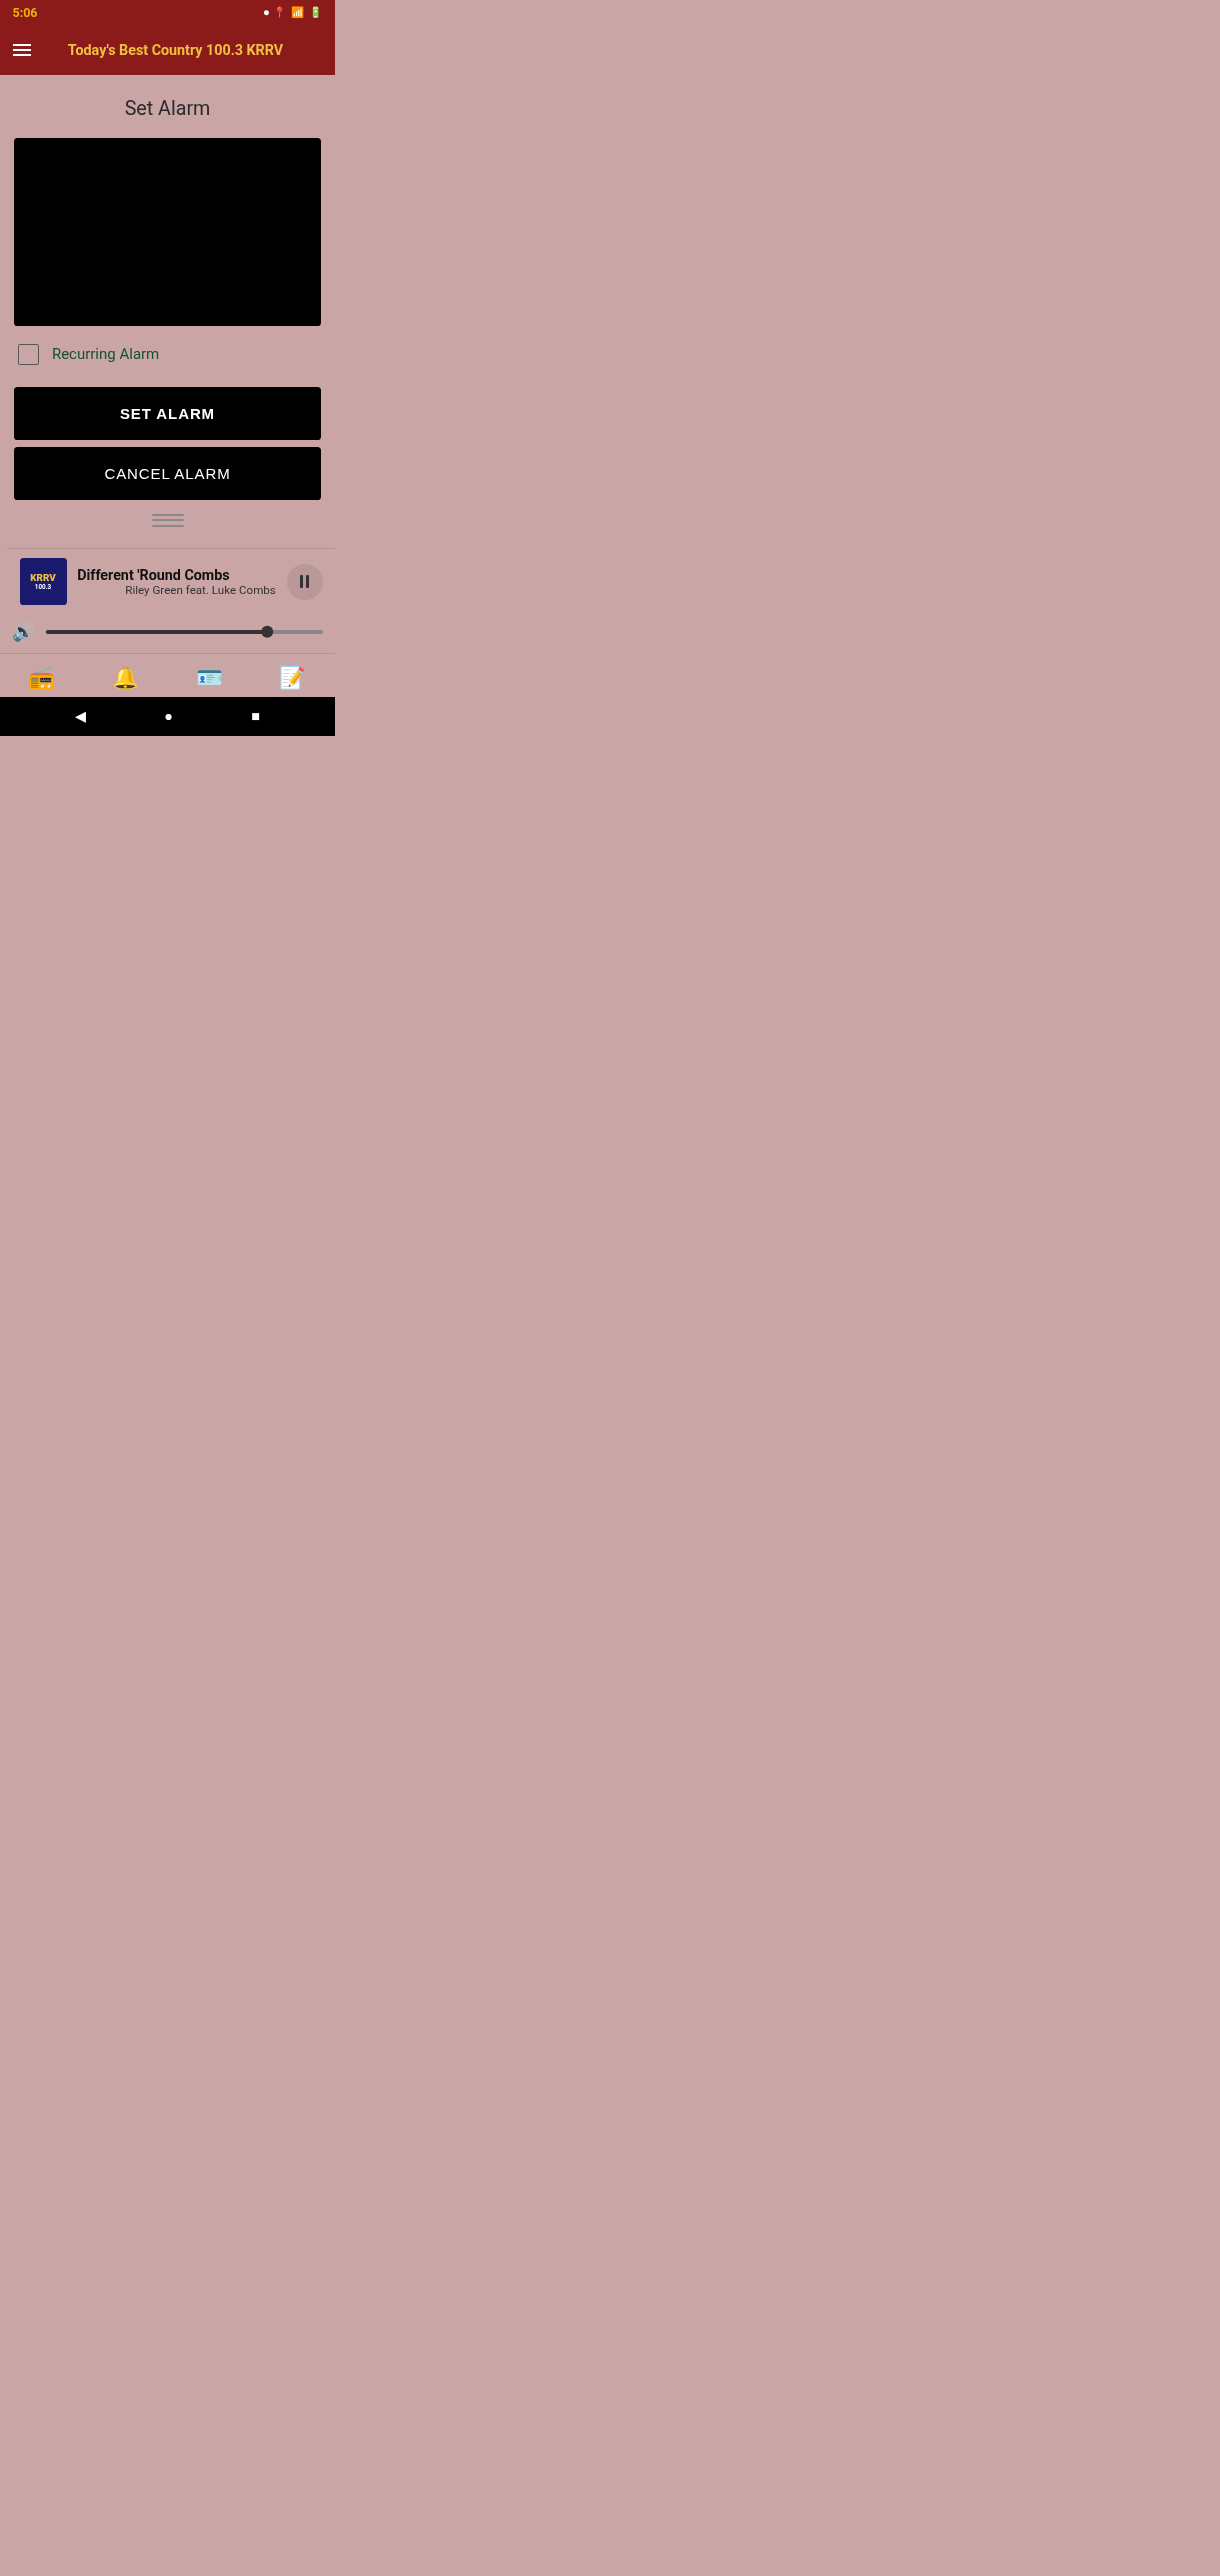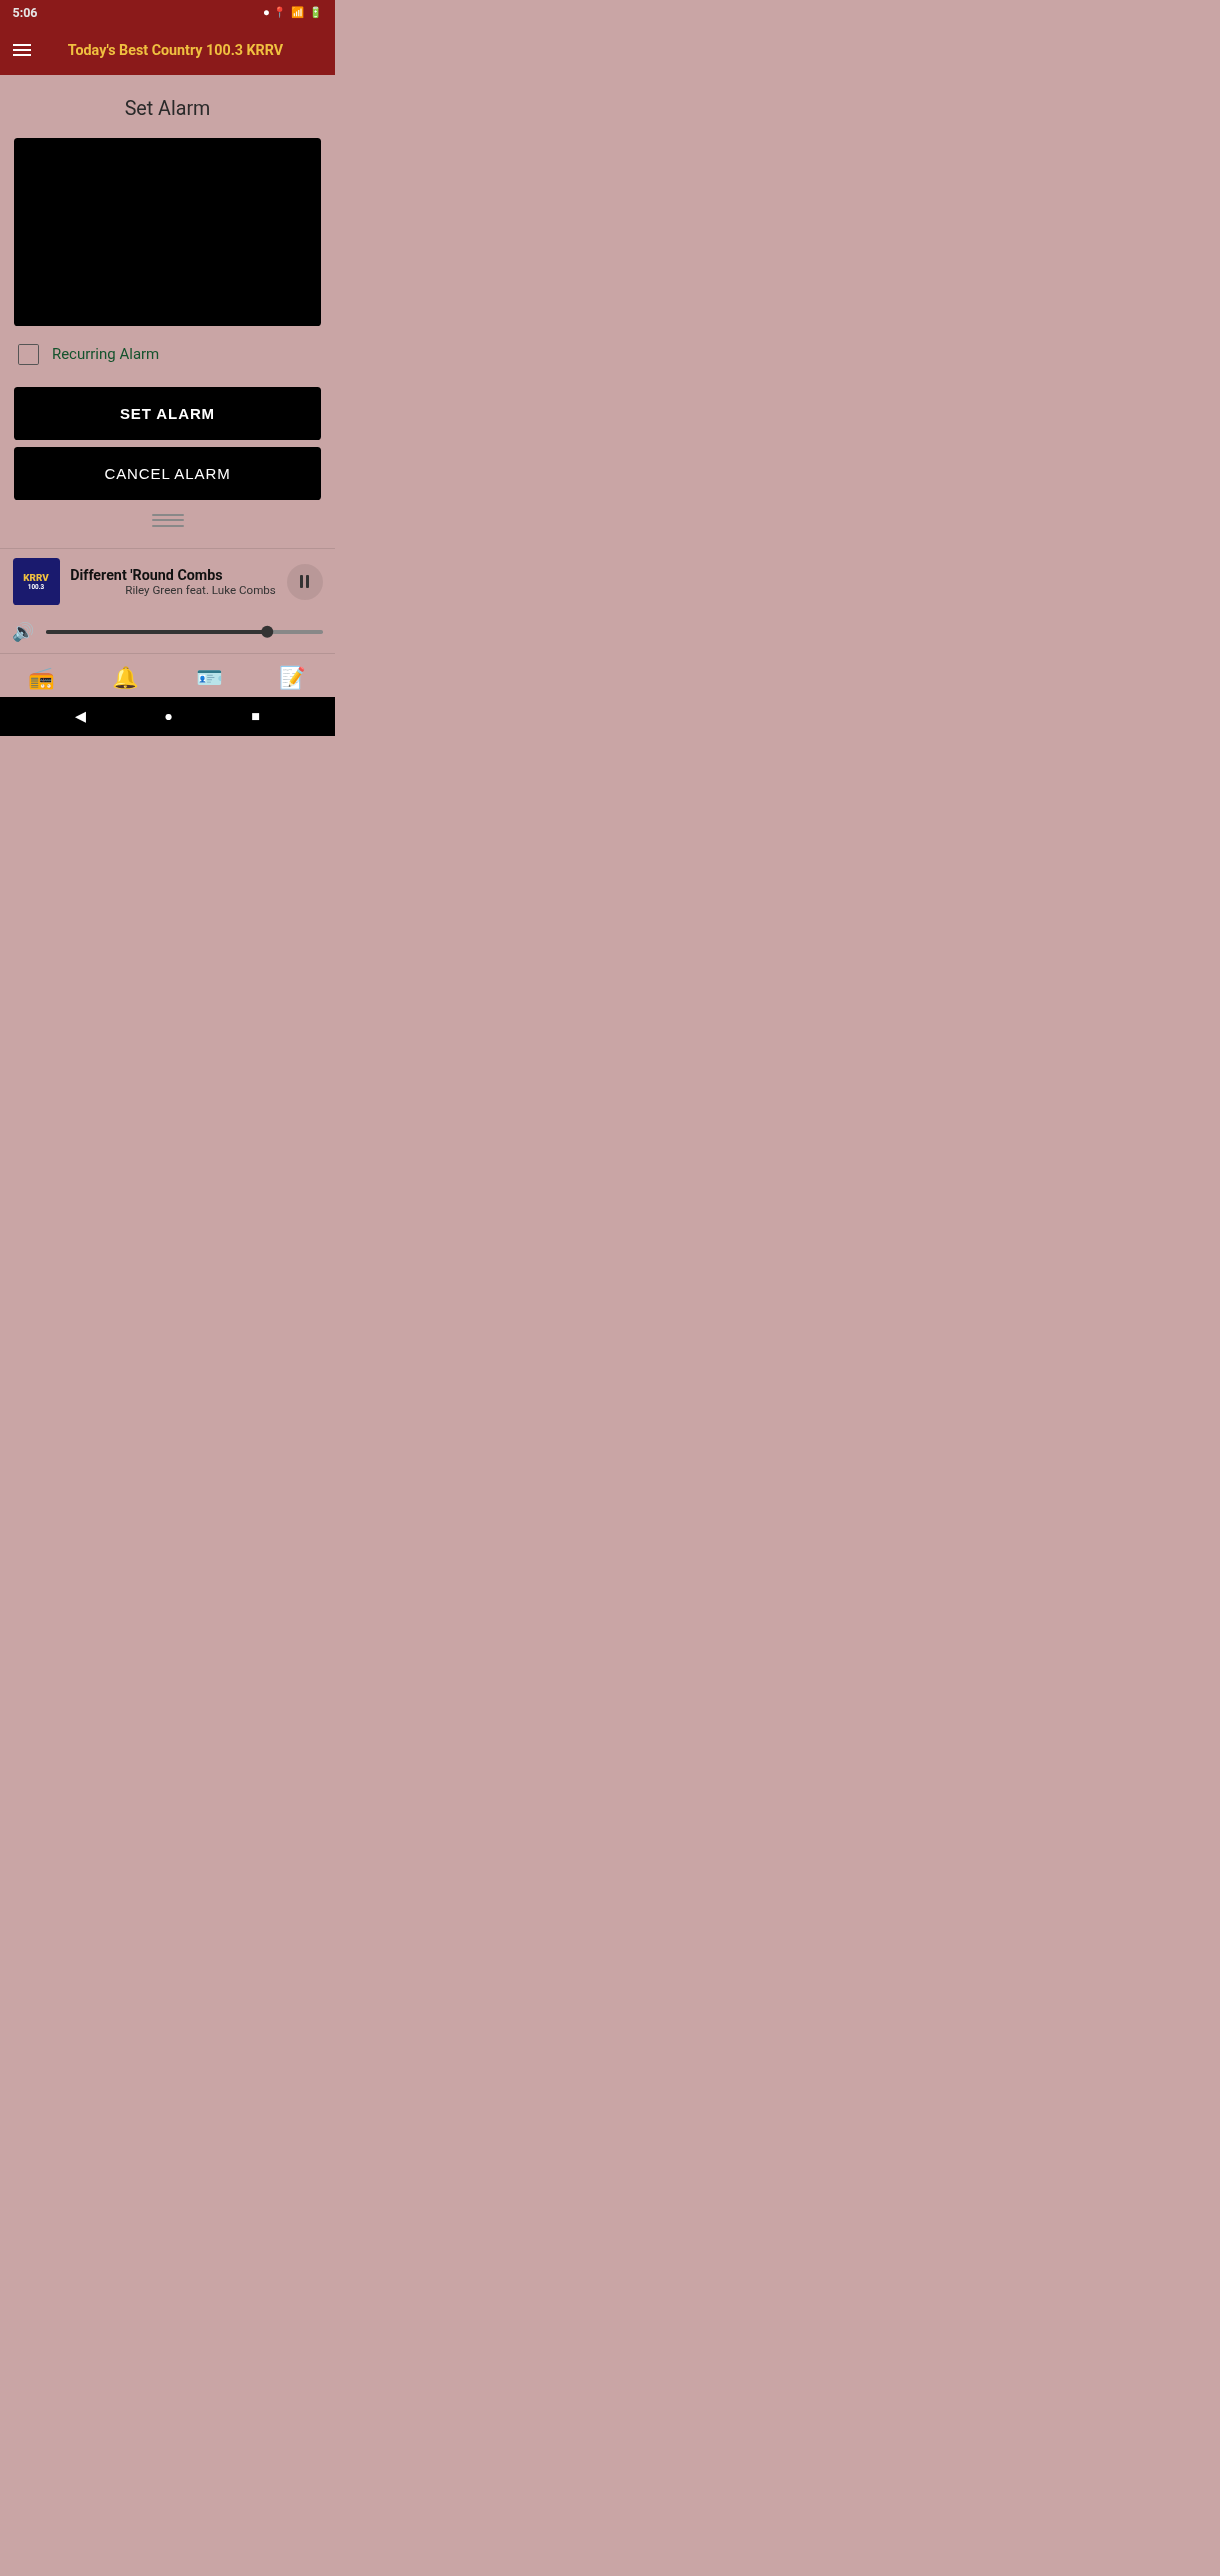--- a/index.html
+++ b/index.html
@@ -15,21 +15,21 @@
     
     .status-bar {
       background-color: #8b1a1a;
       height: 25px;
       display: flex;
       align-items: center;
       justify-content: space-between;
       padding: 0 12.5px;
     }
     .status-time {
-      color: #e5e5e5;
+      color: #eab308;
       font-size: 12.5px;
       font-weight: bold;
     }
     .status-icons {
       display: flex;
       align-items: center;
       gap: 4.5px;
     }
     .status-icons span {
       color: white;
@@ -158,20 +158,21 @@
     }
 
     
     .now-playing-bar {
       background-color: #c9a5a5;
       border-top: 0.9px solid rgba(0,0,0,0.1);
       padding: 9px 12.5px;
       display: flex;
       align-items: center;
       gap: 10.7px;
+      margin-left: 7px;
     }
     .station-logo {
       width: 47px;
       height: 47px;
       background-color: #1a1a6e;
       border-radius: 3.6px;
       display: flex;
       align-items: center;
       justify-content: center;
       flex-shrink: 0;

